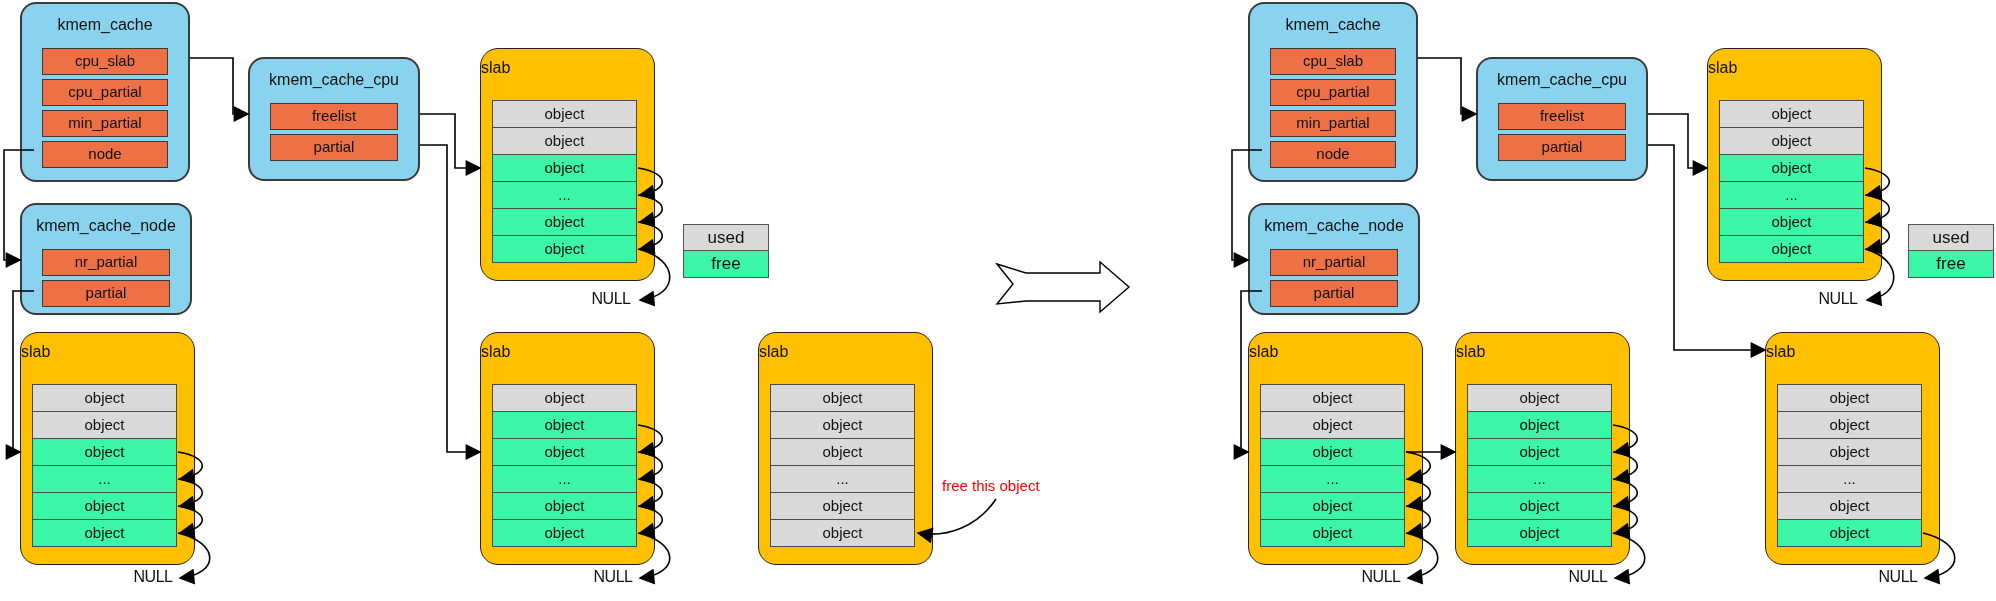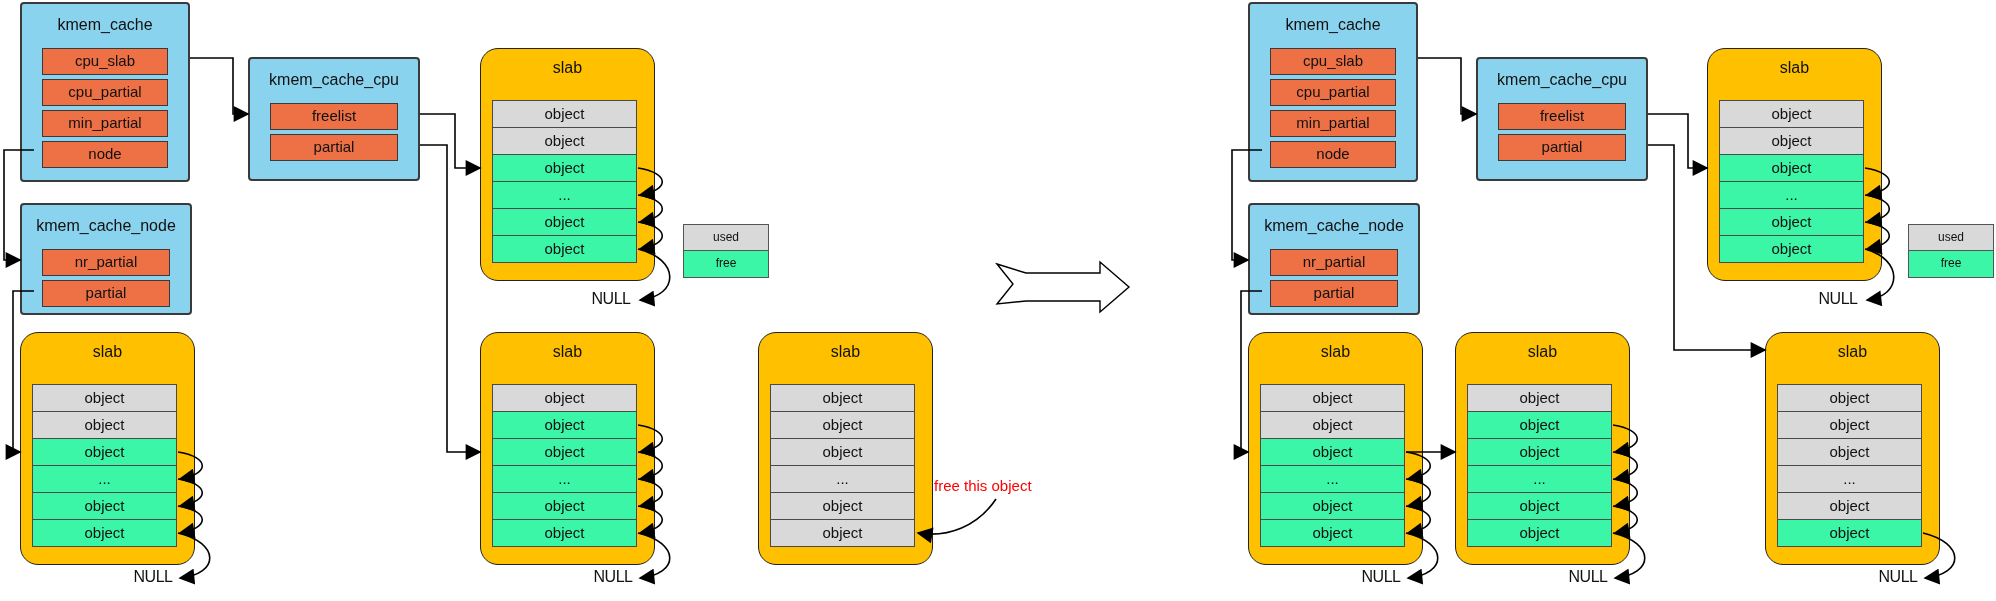--- a/index.html
+++ b/index.html
@@ -1,37 +1,37 @@
 <!DOCTYPE html>
 <html style="--c-blue: #8AD3EE; --c-orange: #EE7045; --c-yellow: #FFC000; --c-gray: #D9D9D9; --c-green: #3BF6A7; --c-red: #FF0000;"><head>
 <meta charset="utf-8">
 <style>
   html,body{margin:0;padding:0;background:#fff;}
   #canvas{position:relative;width:1996px;height:601px;background:#ffffff;
           font-family:"Liberation Sans",sans-serif;color:#111;overflow:hidden;}
   .struct{position:absolute;background:var(--c-blue);border:2px solid #3a3a3a;
-          border-radius:4px;padding-top:6px;box-sizing:border-box;}
+          border-radius:16px;padding-top:6px;box-sizing:border-box;}
   .stitle{height:34px;line-height:30px;text-align:center;font-size:16px;}
   .field{height:27px;line-height:24px;margin:4px 20px 0;background:var(--c-orange);
          border:1.5px solid #3a3a3a;text-align:center;font-size:15px;box-sizing:border-box;}
   .slab{position:absolute;width:175px;height:233px;background:var(--c-yellow);
         border:1.5px solid #222;border-radius:18px;box-sizing:border-box;}
-  .slab-title{position:absolute;top:10px;left:0;right:0;text-align:center;font-size:16px;}
+  .slab-title{position:absolute;top:10px;left:0;right:0;font-size:16px;}
   .rows{position:absolute;top:52px;left:11px;right:17px;}
   .obj{height:28px;line-height:26px;margin-top:-1px;border:1px solid #4a4a4a;
        text-align:center;font-size:15px;box-sizing:border-box;}
   .obj.used{background:var(--c-gray);}
   .obj.free{background:var(--c-green);}
   .nulltext{position:absolute;width:46px;font-size:16px;text-align:center;letter-spacing:-0.5px;}
   .legend{position:absolute;}
   .lrow{width:86px;height:28px;line-height:25px;border:1.5px solid #555;margin-top:-1.5px;
-        text-align:center;font-size:12px;box-sizing:border-box;}
+        text-align:center;font-size:17px;box-sizing:border-box;}
   .lrow.used{background:var(--c-gray);}
   .lrow.free{background:var(--c-green);}
-  .freetext{position:absolute;color:var(--c-red);font-size:15px;white-space:nowrap;}
+  .freetext{position:absolute;color:var(--c-red);font-size:15px;white-space:nowrap;padding-left:8px;}
   svg.arrows{position:absolute;left:0;top:0;pointer-events:none;}
 </style>
 </head>
 <body>
 
 <div id="canvas">
 
   <div class="struct" style="left:20px;top:2px;width:170px;height:180px">
     <div class="stitle">kmem_cache</div>
     <div class="field">cpu_slab</div>

